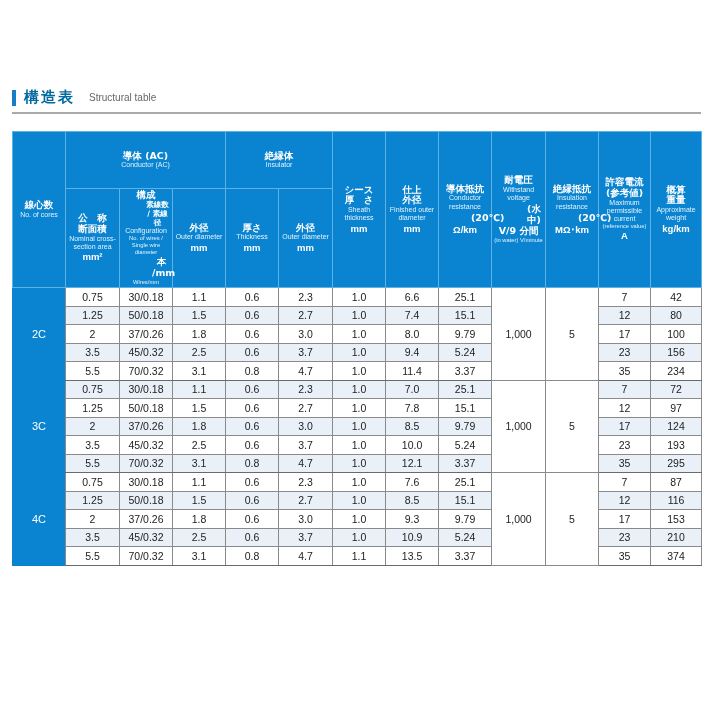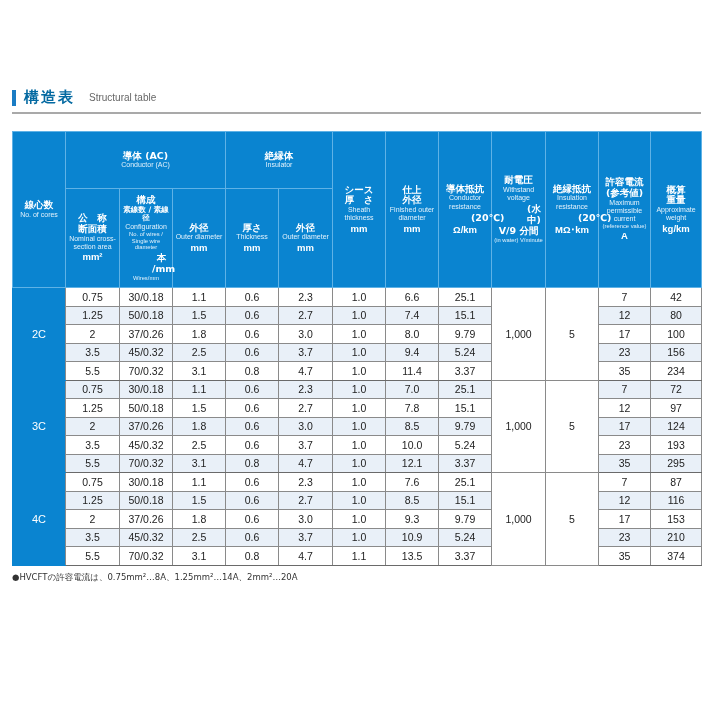--- a/index.html
+++ b/index.html
@@ -9,21 +9,21 @@
   .title-accent { position:absolute; left:0; top:2px; width:4px; height:16px; background:#1a7cc4; }
   .title-jp { position:absolute; left:12px; top:0; font-size:15px; font-weight:bold; letter-spacing:2px; color:#0369a1; }
   .title-en { position:absolute; left:77px; top:4px; font-size:10px; color:#666; font-family:"Liberation Sans", sans-serif; }
   .title-rule { position:absolute; left:12px; top:112px; width:689px; height:2px; background:#a9a9a9; }
 
   table.spec { position:absolute; left:12px; top:131px; width:689px; border-collapse:collapse; table-layout:fixed;
                font-family:"Liberation Sans", sans-serif; }
   table.spec th { background:#0a84d0; color:#fff; border:1px solid #5fb2e6; font-weight:normal;
                   padding:0 1px; text-align:center; vertical-align:middle; line-height:1.15; }
   table.spec th .jp { font-size:9.5px; font-weight:bold; display:block; font-family:"DejaVu Sans", sans-serif; }
-  table.spec th .jp-sm { font-size:7.5px; font-weight:bold; display:block; font-family:"DejaVu Sans", sans-serif; }
+  table.spec th .jp-sm { font-size:7.5px; font-weight:bold; display:block; font-family:"DejaVu Sans", sans-serif;padding-left:23px; }
   table.spec th .en { font-size:7px; display:block; color:#e3f2fc; }
   table.spec th .en-xs { font-size:5.8px; display:block; color:#e3f2fc; }
   table.spec th .unit { font-size:9.5px; font-weight:bold; display:block; margin-top:1px; }
   table.spec th .mid { font-size:9.5px; font-weight:bold; display:block; margin-top:2px; font-family:"DejaVu Sans", sans-serif;padding-left:31px; }
   tr.h1 { height:57px; }
   tr.h2 { height:99px; }
   table.spec td { border:1px solid #8a8a8a; font-size:10.5px; text-align:center; height:17.5px; padding:0; color:#222; }
   table.spec td.group { background:#0a84d0; color:#fff; font-size:11px; border-color:#0a84d0; border-right:1px solid #8a8a8a; }
   table.spec td.merged { background:#fff; }
   tr.shade td.c { background:#e9f0f8; }
@@ -339,15 +339,14 @@
         <td class="c">1.1</td>
         <td class="c">13.5</td>
         <td class="c">3.37</td>
         <td class="c">35</td>
         <td class="c">374</td>
       </tr>
     </tbody>
 </table>
 
 <div class="notes">
-  <div class="note-jp">●HVCFTの許容電流は、0.75mm²…8A、1.25mm²…14A、2mm²…20A</div>
   <div class="gap"></div>
 </div>
 
 </body></html>

